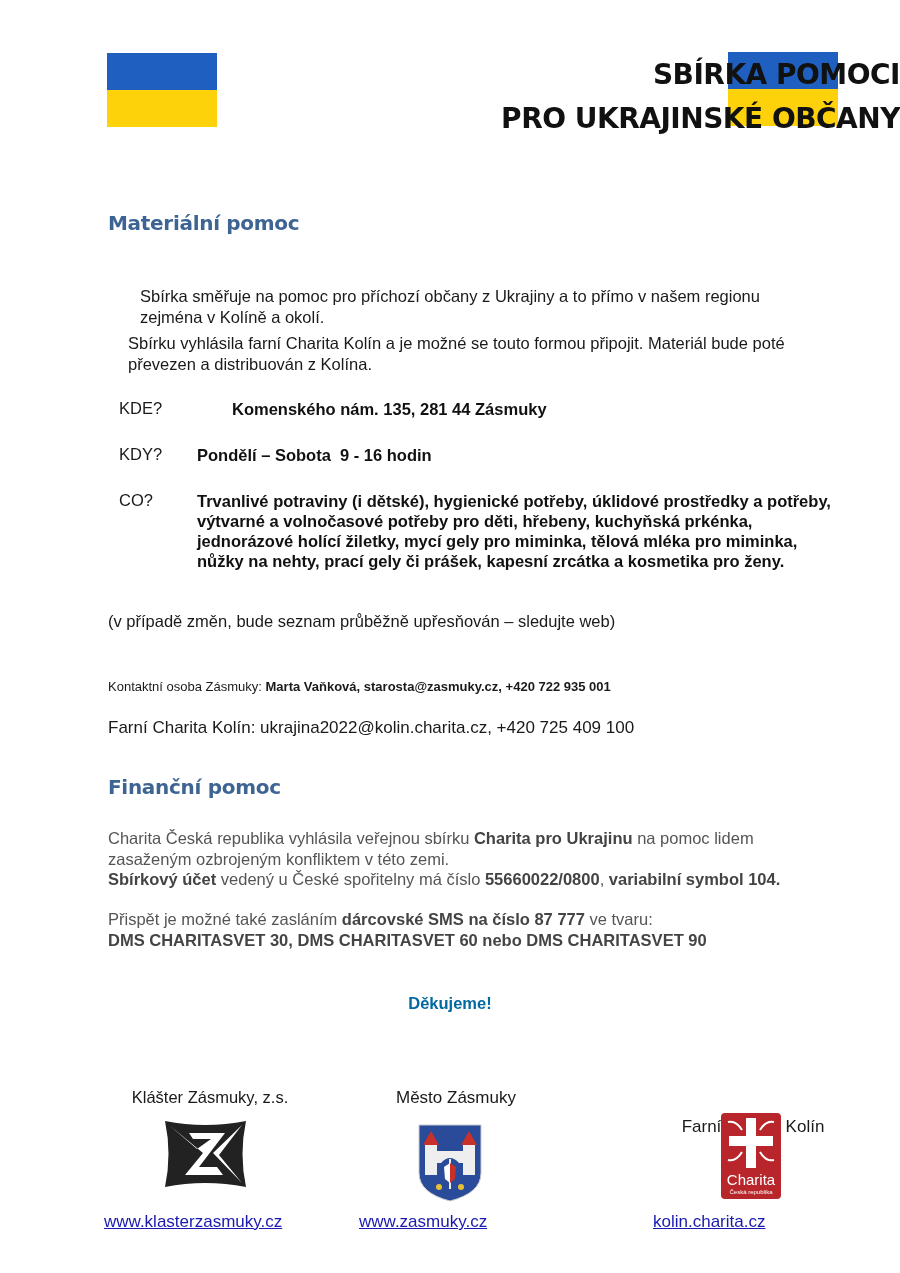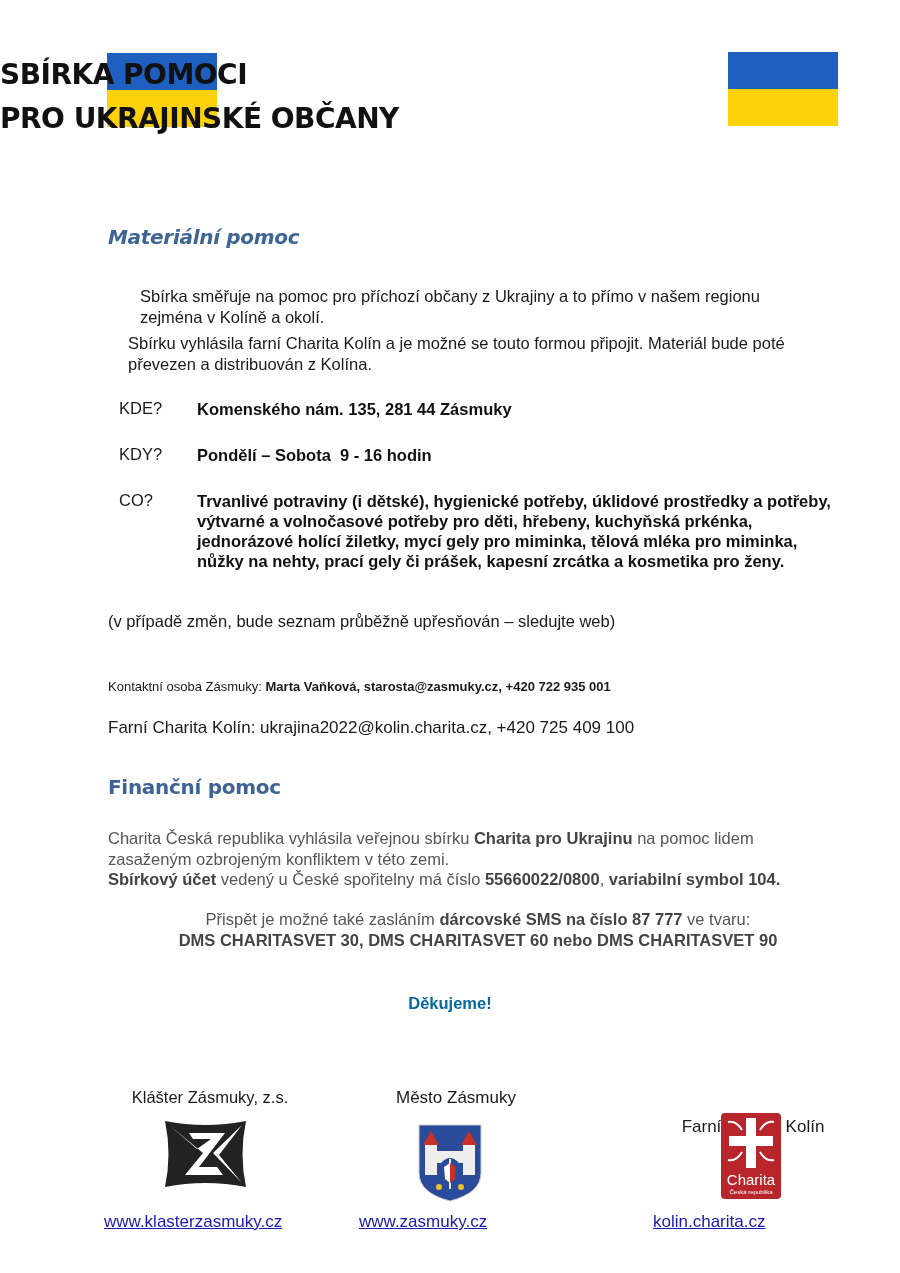--- a/index.html
+++ b/index.html
@@ -5,21 +5,21 @@
   html, body { margin: 0; padding: 0; background: #ffffff; }
   body { width: 900px; height: 1273px; position: relative; overflow: hidden;
          font-family: "Liberation Sans", sans-serif; color: #1a1a1a; }
 
   .flag { position: absolute; width: 110px; height: 74px; }
   .flag .blue { height: 50%; background: #1f5fbf; }
   .flag .yellow { height: 50%; background: #fdd20a; }
   #flag-left { left: 107px; top: 53px; }
   #flag-right { left: 728px; top: 52px; }
 
-  .title { position: absolute; left: 0; width: 900px; text-align: left;
+  .title { position: absolute; left: 0; width: 900px; text-align: right;
            font-family: "DejaVu Sans", sans-serif; font-weight: bold; font-size: 28px;
            letter-spacing: -0.5px; color: #111; }
   #title-1 { top: 58px; }
   #title-2 { top: 102px; }
 
   .section-heading { position: absolute; left: 108px; font-family: "DejaVu Sans", sans-serif;
                      font-weight: bold; font-size: 20px; color: #3e6494; letter-spacing: -0.3px; }
 
   .para { position: absolute; font-size: 16.5px; line-height: 21px; color: #1a1a1a; }
   .para.grey { color: #555555; }
@@ -40,27 +40,27 @@
   <div class="blue"></div>
     <div class="yellow"></div>
 </div>
 <div id="flag-right" class="flag">
   <div class="blue"></div>
     <div class="yellow"></div>
 </div>
 <div id="title-1" class="title">SBÍRKA POMOCI</div>
 <div id="title-2" class="title">PRO UKRAJINSKÉ OBČANY</div>
 
-<div class="section-heading" style="top:225px;font-style:italic;">Materiální pomoc</div>
+<div class="section-heading" style="top:211px;">Materiální pomoc</div>
 
 <div class="para" style="left:128px; top:286px; width:680px;margin-left:12px;">Sbírka směřuje na pomoc pro příchozí občany z Ukrajiny a to přímo v našem regionu zejména v Kolíně a okolí.</div>
 <div class="para" style="left:128px; top:333px; width:710px;">Sbírku vyhlásila farní Charita Kolín a je možné se touto formou připojit. Materiál bude poté převezen a distribuován z Kolína.</div>
 
 <div class="label" style="top:399px;">KDE?</div>
-<div class="value" style="top:399px;">Komenského nám. 135, 281 44 Zásmuky</div>
+<div class="value" style="top:399px;margin-left:35px;">Komenského nám. 135, 281 44 Zásmuky</div>
 
 <div class="label" style="top:445px;">KDY?</div>
 <div class="value" style="top:445px; white-space:pre;">Pondělí – Sobota  9 - 16 hodin</div>
 
 <div class="label" style="top:491px;">CO?</div>
 <div class="value" style="top:491px;">Trvanlivé potraviny (i dětské), hygienické potřeby, úklidové prostředky a potřeby, výtvarné a volnočasové potřeby pro děti, hřebeny, kuchyňská prkénka, jednorázové holící žiletky, mycí gely pro miminka, tělová mléka pro miminka, nůžky na nehty, prací gely či prášek, kapesní zrcátka a kosmetika pro ženy.</div>
 
 <div class="para" style="left:108px; top:611px; width:720px;">(v případě změn, bude seznam průběžně upřesňován – sledujte web)</div>
 
 <div class="para" style="left:108px; top:676px; width:740px; font-size:13px;">
@@ -69,21 +69,21 @@
 <div class="para" style="left:108px; top:717px; width:740px; font-size:17px;">Farní Charita Kolín: ukrajina2022@kolin.charita.cz, +420 725 409 100</div>
 
 <div class="section-heading" style="top:775px;">Finanční pomoc</div>
 
 <div class="para grey" style="left:108px; top:828px; width:700px;">
   <span>Charita Česká republika vyhlásila veřejnou sbírku </span><b>Charita pro Ukrajinu</b><span> na pomoc lidem zasaženým ozbrojeným konfliktem v této zemi.</span>
 </div>
 <div class="para grey" style="left:108px; top:869px; width:740px;">
   <b>Sbírkový účet</b><span> vedený u České spořitelny má číslo </span><b>55660022/0800</b><span>, </span><b>variabilní symbol 104.</b>
 </div>
-<div class="para grey" style="left:108px; top:909px; width:740px;text-align:center;">
+<div class="para grey" style="left:108px; top:909px; width:740px;">
   <span>Přispět je možné také zasláním </span><b>dárcovské SMS na číslo 87 777</b><span> ve tvaru:</span><br>
   <b>DMS CHARITASVET 30, DMS CHARITASVET 60 nebo DMS CHARITASVET 90</b>
 </div>
 
 <div class="para grey" style="left:0; width:900px; top:993px; text-align:center; font-weight:bold; color:#0369a1;">Děkujeme!</div>
 
 <div class="org-name" style="left:110px; width:200px; top:1088px;">Klášter Zásmuky, z.s.</div>
 <div class="org-name" style="left:356px; width:200px; top:1088px; font-size:17px;">Město Zásmuky</div>
 <div class="org-name" style="left:653px; width:200px; top:1088px; font-size:17px;margin-top:29px;">Farní Charita Kolín</div>
 

